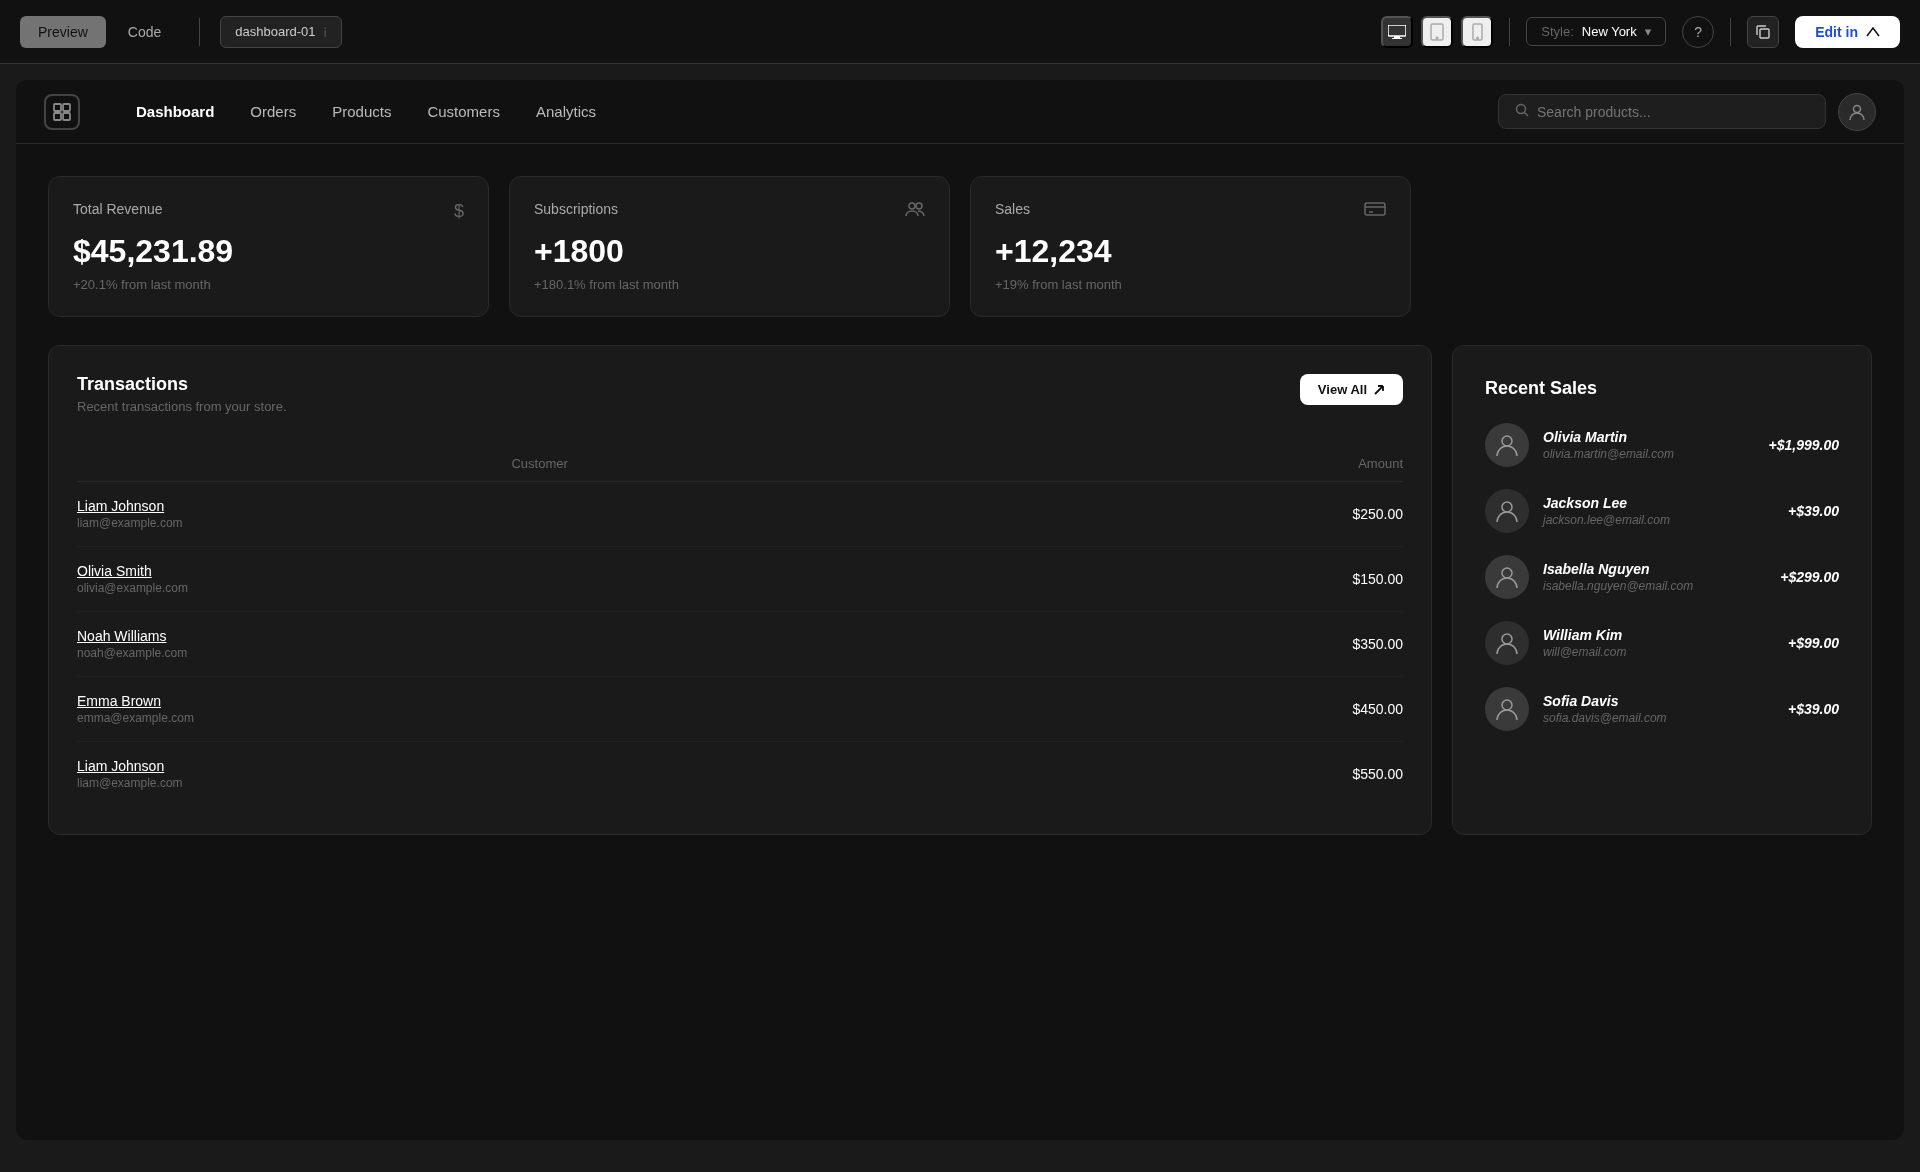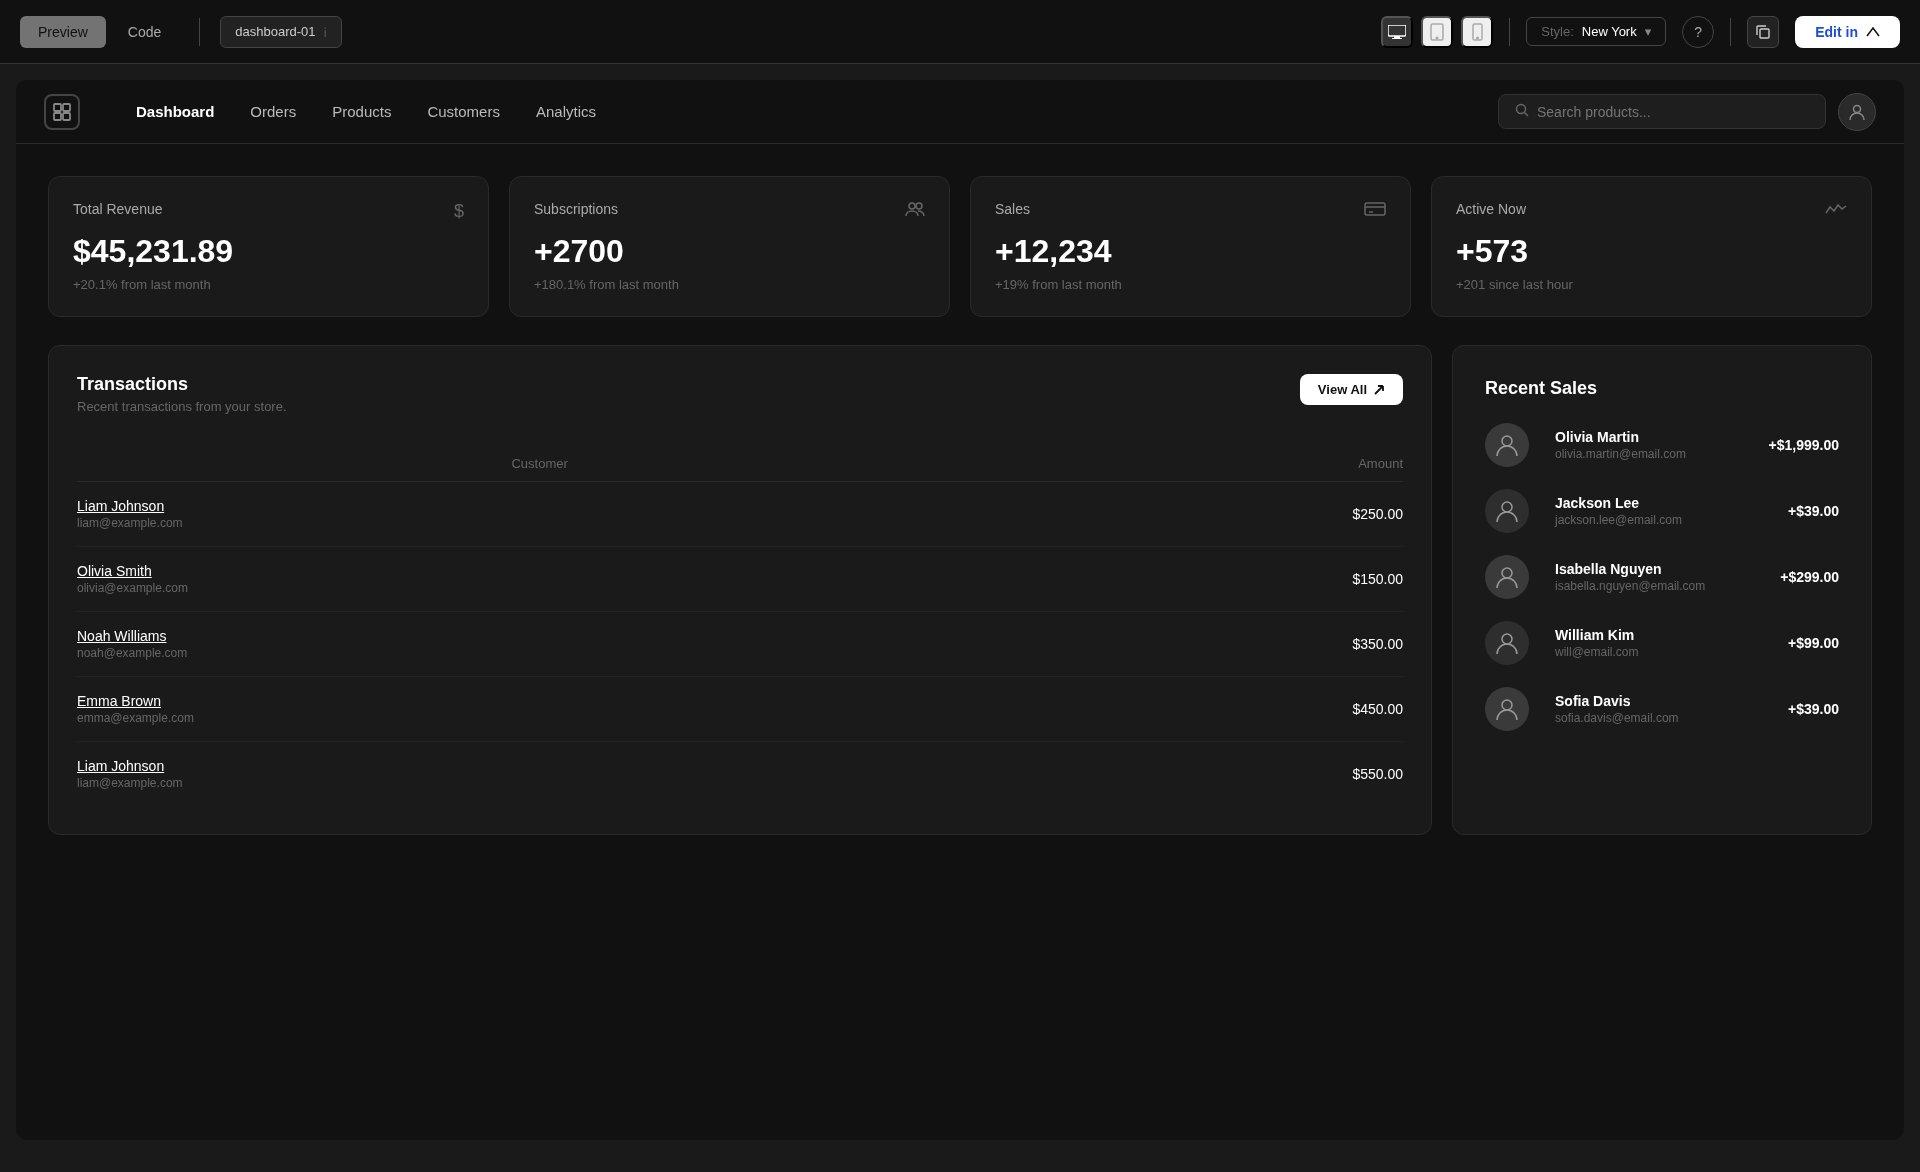--- a/index.html
+++ b/index.html
@@ -376,22 +376,23 @@
     }
     .recent-sales-title {
       font-size: 18px;
       font-weight: 700;
       color: #fff;
       margin-bottom: 24px;
     }
     .sale-item {
       display: flex;
       align-items: center;
-      gap: 26px;
+      gap: 14px;
       margin-bottom: 22px;
+      font-style: italic;
     }
     .sale-item:last-child {
       margin-bottom: 0;
     }
     .sale-avatar {
       width: 44px;
       height: 44px;
       border-radius: 50%;
       background: #333;
       display: flex;
@@ -533,51 +534,39 @@
           <span class="stat-card-title">Subscriptions</span>
           <span class="stat-card-icon">
             <svg width="20" height="16" viewBox="0 0 20 16" fill="none" stroke="#666" stroke-width="1.5">
                 <circle cx="7" cy="5" r="3"></circle>
                 <circle cx="14" cy="5" r="3"></circle>
                 <path d="M1 15c0-3 2.686-5 6-5s6 2 6 5"></path>
                 <path d="M13 10c2.5 0 6 1.5 6 5"></path>
               </svg>
           </span>
         </div>
-        <div class="stat-card-value">+2700</div>
+        <div class="stat-card-value">+1800</div>
         <div class="stat-card-sub">+180.1% from last month</div>
       </div>
 
       <div class="stat-card">
         <div class="stat-card-header">
           <span class="stat-card-title">Sales</span>
           <span class="stat-card-icon">
             <svg width="22" height="16" viewBox="0 0 22 16" fill="none" stroke="#666" stroke-width="1.5">
                 <rect x="1" y="2" width="20" height="12" rx="2"></rect>
                 <line x1="1" y1="6" x2="21" y2="6"></line>
                 <line x1="5" y1="11" x2="9" y2="11"></line>
               </svg>
           </span>
         </div>
         <div class="stat-card-value">+12,234</div>
         <div class="stat-card-sub">+19% from last month</div>
       </div>
 
-      <div class="stat-card">
-        <div class="stat-card-header">
-          <span class="stat-card-title">Active Now</span>
-          <span class="stat-card-icon">
-            <svg width="22" height="14" viewBox="0 0 22 14" fill="none" stroke="#666" stroke-width="1.5">
-                <polyline points="1,10 5,4 9,8 13,2 17,6 21,3"></polyline>
-              </svg>
-          </span>
-        </div>
-        <div class="stat-card-value">+573</div>
-        <div class="stat-card-sub">+201 since last hour</div>
-      </div>
 
     </div>
 
     <div class="bottom-row">
 
       <div class="transactions-card">
         <div class="transactions-header">
           <div>
             <div class="transactions-title">Transactions</div>
             <div class="transactions-sub">Recent transactions from your store.</div>

